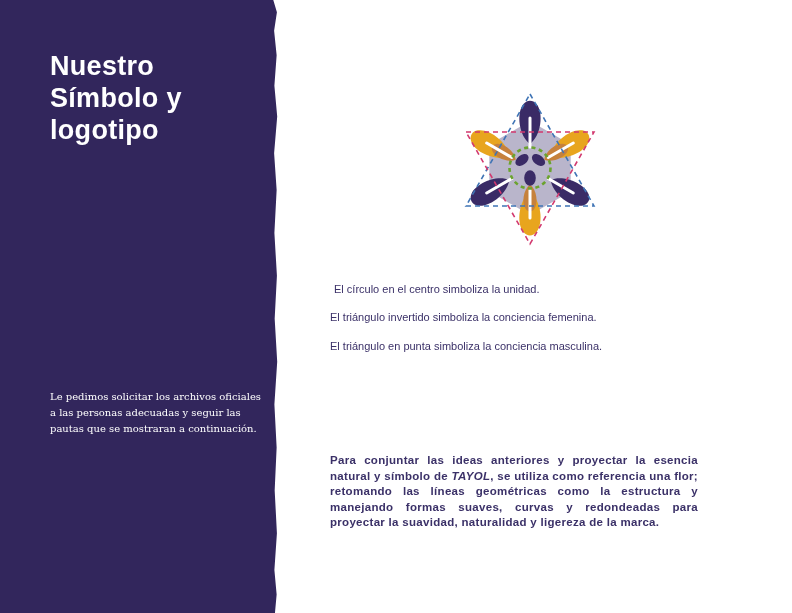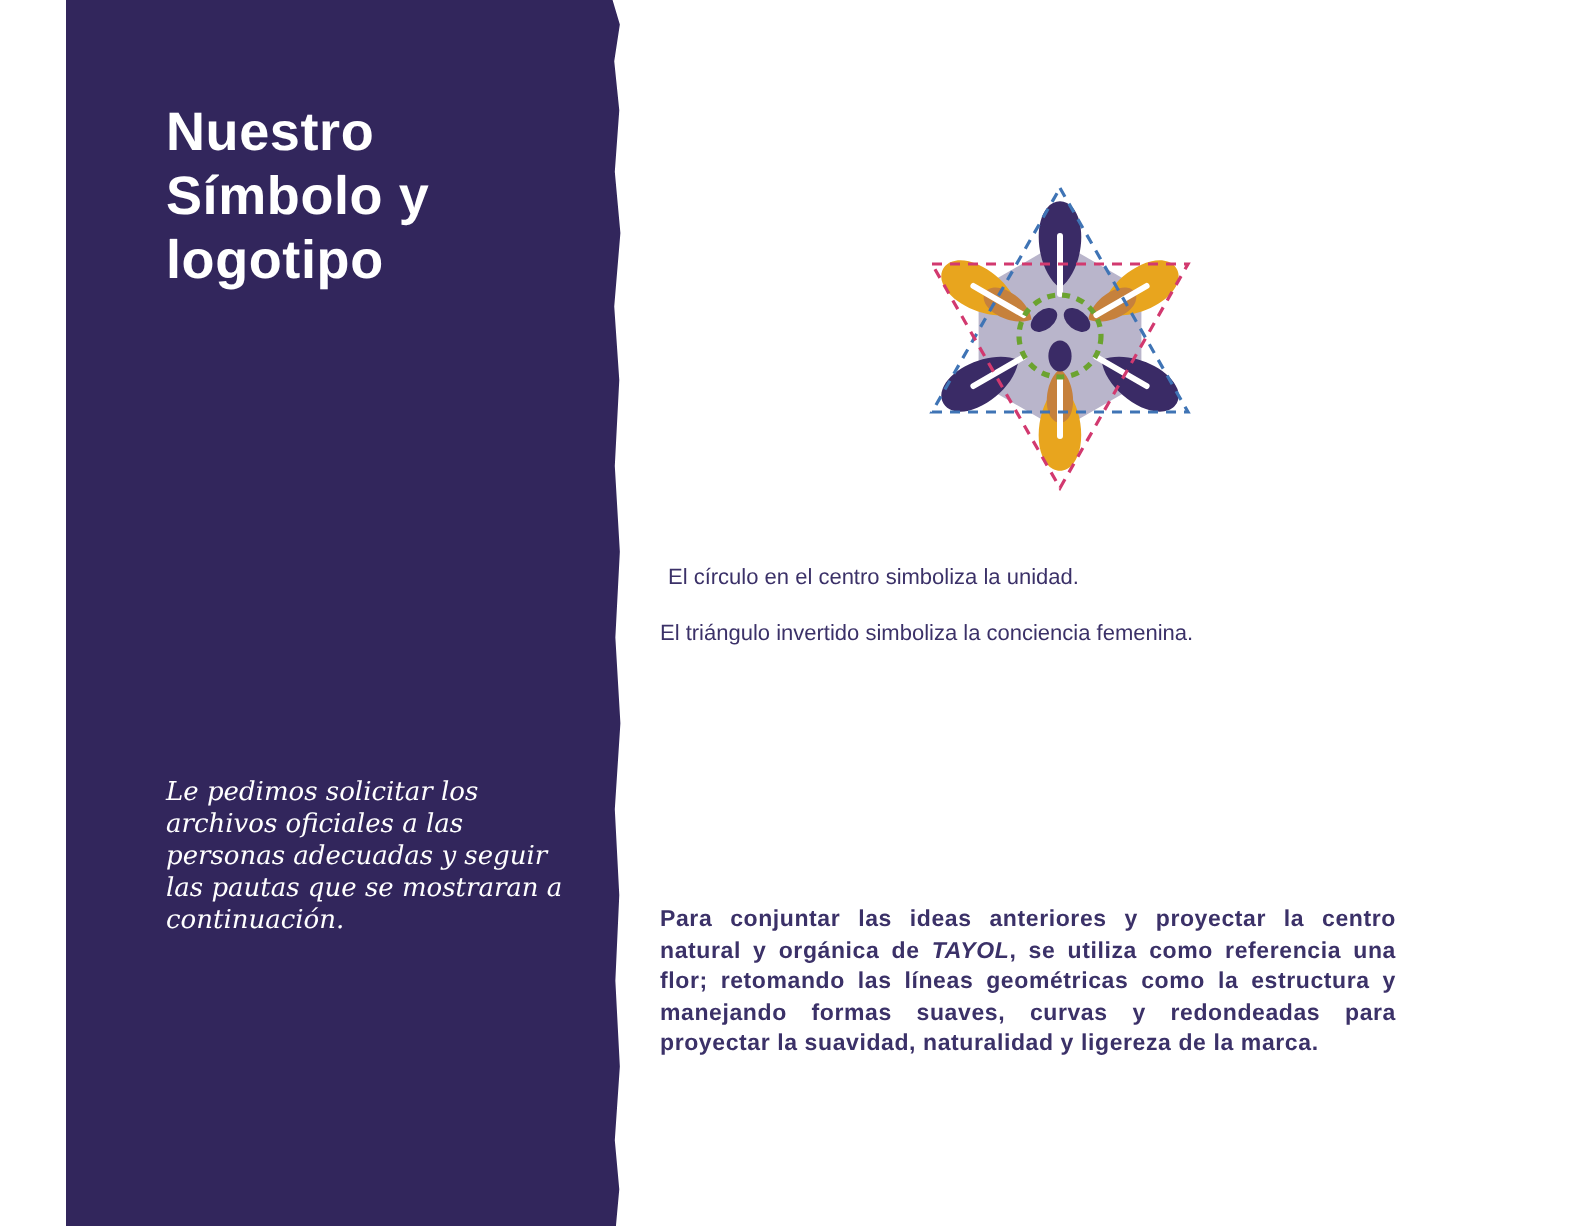--- a/index.html
+++ b/index.html
@@ -17,21 +17,20 @@
   .sidebar {
     position: absolute;
     left: 0; top: 0;
     width: 280px;
     height: 613px;
     background: var(--panel-bg, #32265C);
     clip-path: polygon(0% 0%, 97.6% 0%, 98.9% 2%, 97.9% 5%, 98.8% 9%,
       98.0% 14%, 99.0% 19%, 97.9% 25%, 98.8% 31%, 98.0% 38%, 98.9% 45%,
       98.1% 52%, 99.0% 59%, 98.0% 66%, 98.8% 73%, 98.1% 80%, 98.9% 87%,
       98.0% 93%, 98.8% 97%, 98.2% 100%, 0% 100%);
-    margin-left: 33px;
   }
   .sidebar-title {
     position: absolute;
     left: 50px; top: 50px;
     width: 185px;
     color: var(--sidebar-text, #ffffff);
     font-size: 27px;
     font-weight: 700;
     line-height: 32px;
     letter-spacing: 0.3px;
@@ -39,21 +38,21 @@
   .sb-p {
     position: absolute;
     left: 50px;
     width: 212px;
     color: var(--sidebar-text, #ffffff);
     font-size: 12px;
     line-height: 15.9px;
   }
   .sb-p1 { top: 188px; }
   .sb-p2 { top: 292px; }
-  .sb-p3 { top: 389px; font-style: italic; font-family: "DejaVu Serif", serif; font-size: 13px; }
+  .sb-p3 { top: 389px; font-family: "DejaVu Serif", serif; font-size: 10px; }
 
   
   .content { position: absolute; left: 268px; top: 0; width: 512px; height: 605px; }
   .logo-wrap {
     position: absolute;
     left: 172px; top: 84px;   
     width: 180px; height: 172px;
   }
   .m-line, .m-para, .m-bold {
     position: absolute;
@@ -143,18 +142,19 @@
           <ellipse class="seed" cx="90" cy="94" rx="5.8" ry="7.8"></ellipse>
         </g>
 
         <polygon class="tri-blue" points="90,10 154,122 26,122"></polygon>
         <polygon class="tri-pink" points="26,48 154,48 90,160"></polygon>
       </svg>
     </div>
 
     <p class="m-line m-line1">El círculo en el centro simboliza la unidad.</p>
     <p class="m-line m-line2">El triángulo invertido simboliza la conciencia femenina.</p>
+    <p class="m-line m-line3">El triángulo en punta simboliza la conciencia masculina.</p>
 
 
-    <p class="m-bold"><span>Para conjuntar las ideas anteriores y proyectar la centro natural y orgánica de </span><em>TAYOL</em><span>, se utiliza como referencia una flor; retomando las líneas geométricas como la estructura y manejando formas suaves, curvas y redondeadas para proyectar la suavidad, naturalidad y ligereza de la marca.</span></p>
+    <p class="m-bold"><span>Para conjuntar las ideas anteriores y proyectar la esencia natural y símbolo de </span><em>TAYOL</em><span>, se utiliza como referencia una flor; retomando las líneas geométricas como la estructura y manejando formas suaves, curvas y redondeadas para proyectar la suavidad, naturalidad y ligereza de la marca.</span></p>
 
   </main>
 </div>
 
 </body></html>

